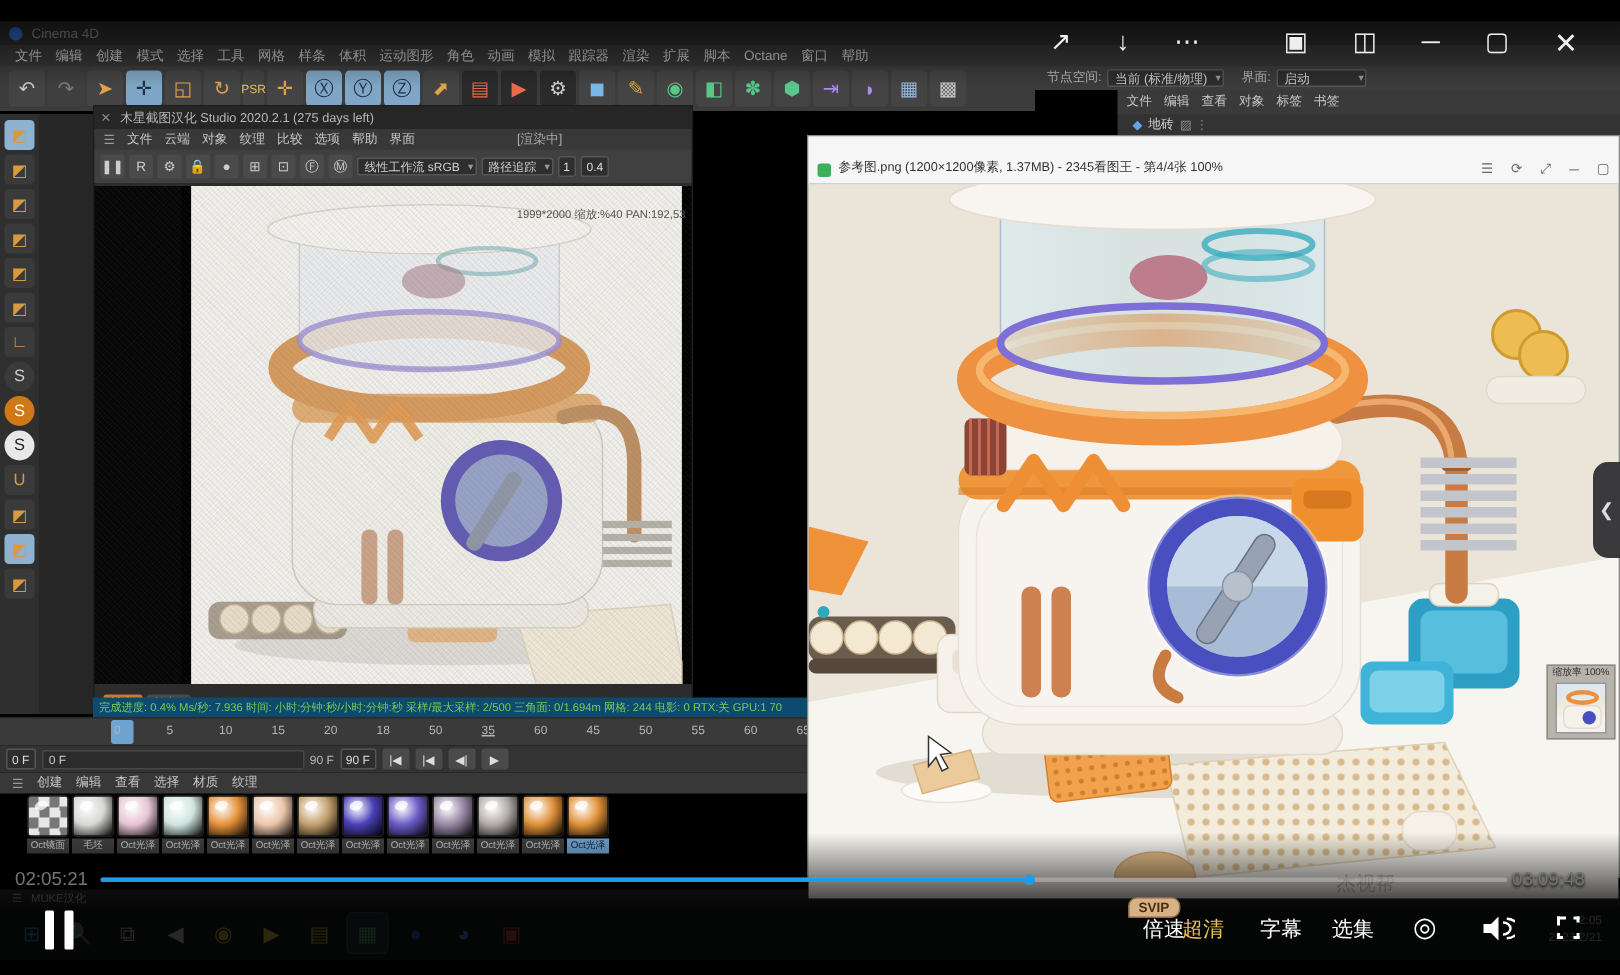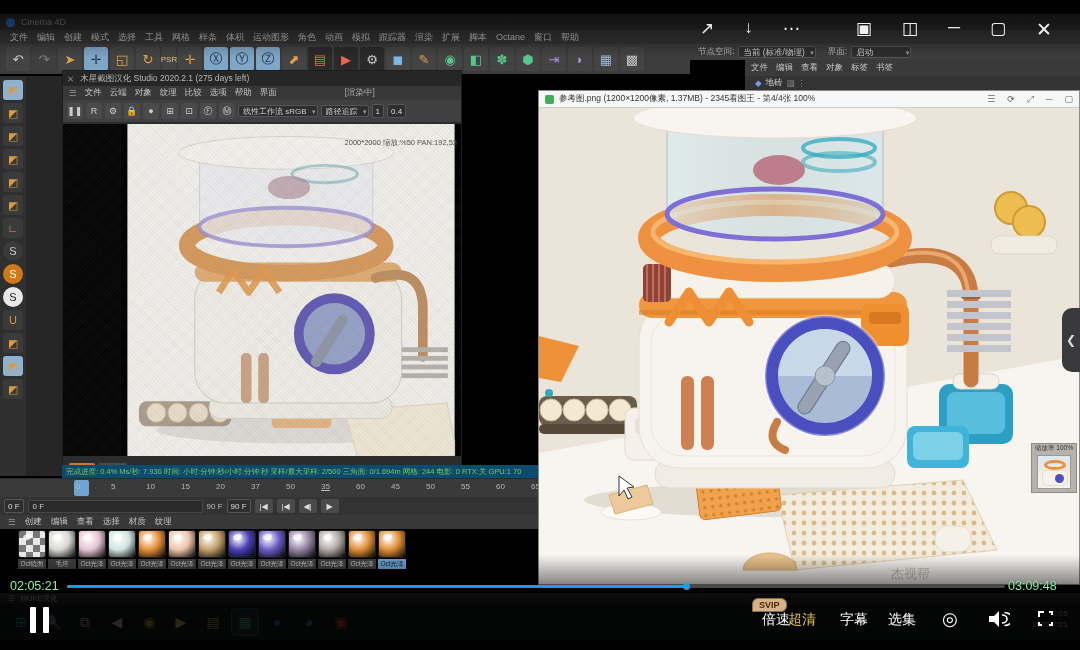--- a/index.html
+++ b/index.html
@@ -54,30 +54,30 @@
   .muke{left:0;top:593px;width:1080px;height:11px;background:#212121;color:#8f8f8f;font-size:7.5px;display:flex;align-items:center;gap:6px;padding-left:8px}
   
   .wtb{left:0;top:604px;width:1080px;height:36px;background:#17191d;display:flex;align-items:center;gap:6px;padding-left:8px}
   .wico{width:26px;height:26px;border-radius:3px;display:flex;align-items:center;justify-content:center;font-size:14px;flex:0 0 auto}
   .wico.open{background:#2c3138;outline:1px solid #49505a}
   .clock{position:absolute;right:12px;top:608px;color:#cfcfcf;font-size:8px;text-align:right;line-height:11px}
   
   .vp{left:462px;top:58px;width:76px;height:420px;background:#42474c;overflow:hidden}
   
   .viewer{left:538px;top:90px;width:542px;height:495px;background:#e9e4da;border:1px solid #8a8a8a}
-  .viewer-tb{height:17px;background:#f6f6f6;color:#333;font-size:8.5px;display:flex;align-items:center;gap:5px;padding:4px 6px;border-bottom:1px solid #d0d0d0}
+  .viewer-tb{height:32px;background:#f6f6f6;color:#333;font-size:8.5px;display:flex;align-items:flex-end;gap:5px;padding:4px 6px;border-bottom:1px solid #d0d0d0}
   .vtico{color:#666;font-size:9px;margin-left:7px}
   .navpanel{position:absolute;right:2px;top:352px;width:46px;height:50px;background:#b7b3aa;border:1px solid #8f8b82;font-size:6.5px;color:#333}
   .navthumb{margin:2px auto 0;width:34px;height:34px;background:linear-gradient(#dfe8ec 20%,#f0ead8 45%,#f6f2ea 70%);border:1px solid #999;position:relative;overflow:hidden}
   
   .grad-top{left:0;top:0;width:1080px;height:58px;background:linear-gradient(rgba(0,0,0,.78),rgba(0,0,0,0));z-index:4}
   .grad-bot{left:0;top:555px;width:1080px;height:95px;background:linear-gradient(rgba(0,0,0,0),rgba(0,0,0,.82) 55%);z-index:4}
   .ptitle{left:22px;top:18px;z-index:5;color:#fff;font-size:19px;font-weight:bold;text-shadow:0 1px 3px rgba(0,0,0,.9);letter-spacing:.5px}
   .pt-icons{top:18px;z-index:5;color:#eee;display:flex;gap:30px;font-size:17px}
-  .ptime{z-index:5;color:#86efac;font-size:12.5px;text-shadow:0 1px 2px #000}
+  .ptime{z-index:5;color:#737373;font-size:12.5px;text-shadow:0 1px 2px #000}
   .pbar{left:67px;top:585px;width:938px;height:3px;background:rgba(255,255,255,.28);z-index:5;border-radius:2px}
   .pfill{height:3px;background:#1f9ce8;border-radius:2px}
   .knob{position:absolute;top:-2px;width:7px;height:7px;border-radius:50%;background:#1f9ce8}
   .pctrl{z-index:5;color:#fff;font-size:14px}
   .pause{left:30px;top:607px;width:26px;height:26px;z-index:5;display:flex;gap:7px}
   .pause i{width:6px;height:26px;background:#fff;border-radius:1px}
   .wmark{left:0;top:598px;width:1080px;text-align:center;z-index:5;color:rgba(200,200,200,.55);font-size:34px;letter-spacing:1px}
   .svip{left:752px;top:598px;z-index:5;background:#d6b286;color:#4a2c12;font-size:9px;font-weight:bold;padding:1px 6px;border-radius:6px 6px 6px 1px;border:1px solid #8a6a44}
   .sidetab{left:1062px;top:308px;width:18px;height:64px;background:#3a3a3c;border-radius:10px 0 0 10px;z-index:5;color:#ddd;display:flex;align-items:center;justify-content:center;font-size:12px}
   .gold{color:#e8c05a}
@@ -260,38 +260,38 @@
             <rect x="285" y="241" width="48" height="5" fill="#b5b2aa"></rect>
             <rect x="285" y="250" width="48" height="5" fill="#b5b2aa"></rect>
             <rect x="285" y="259" width="48" height="5" fill="#b5b2aa"></rect>
           <circle cx="215" cy="218" r="42" fill="#564eb0" opacity=".92"></circle>
           <circle cx="215" cy="218" r="32" fill="#97a2c6"></circle>
           <rect x="209" y="196" width="11" height="62" rx="5" fill="#8f96a6" transform="rotate(32 215 218)"></rect>
           <rect x="118" y="238" width="11" height="52" rx="5" fill="#c09070" opacity=".8"></rect>
           <rect x="136" y="238" width="11" height="52" rx="5" fill="#c09070" opacity=".8"></rect>
         </svg>
         <div class="grain"></div>
-        <div style="position:absolute;right:4px;top:14px;color:#55524c;font-size:7.5px">2000*2000 缩放:%50  PAN:192,53</div>
+        <div style="position:absolute;right:4px;top:14px;color:#55524c;font-size:7.5px">1999*2000 缩放:%40  PAN:192,53</div>
       </div>
       <div style="position:absolute;left:6px;bottom:4px;display:flex;gap:3px">
         <span class="tab-main">Main</span>
         <span class="tab-noise">Noise</span>
       </div>
     </div>
 
     <div class="a stat">完成进度: 0.4%   Ms/秒: 7.936   时间: 小时:分钟:秒/小时:分钟:秒   采样/最大采样: 2/500   三角面: 0/1.694m   网格: 244   电影: 0   RTX:关   GPU:1  70</div>
 
     <div class="a ruler" id="ruler">
       <div style="position:absolute;left:74px;top:1px;width:15px;height:16px;background:#6fa3d0;border-radius:2px"></div>
     <span class="tick" style="left: 76px;">0</span>
         <span class="tick" style="left: 111px;">5</span>
         <span class="tick" style="left: 146px;">10</span>
         <span class="tick" style="left: 181px;">15</span>
         <span class="tick" style="left: 216px;">20</span>
-        <span class="tick" style="left: 251px;">37</span>
+        <span class="tick" style="left: 251px;">18</span>
         <span class="tick" style="left: 286px;">50</span>
         <span class="tick" style="left: 321px; text-decoration: underline;">35</span>
         <span class="tick" style="left: 356px;">60</span>
         <span class="tick" style="left: 391px;">45</span>
         <span class="tick" style="left: 426px;">50</span>
         <span class="tick" style="left: 461px;">55</span>
         <span class="tick" style="left: 496px;">60</span>
         <span class="tick" style="left: 531px;">65</span>
       </div>
 

